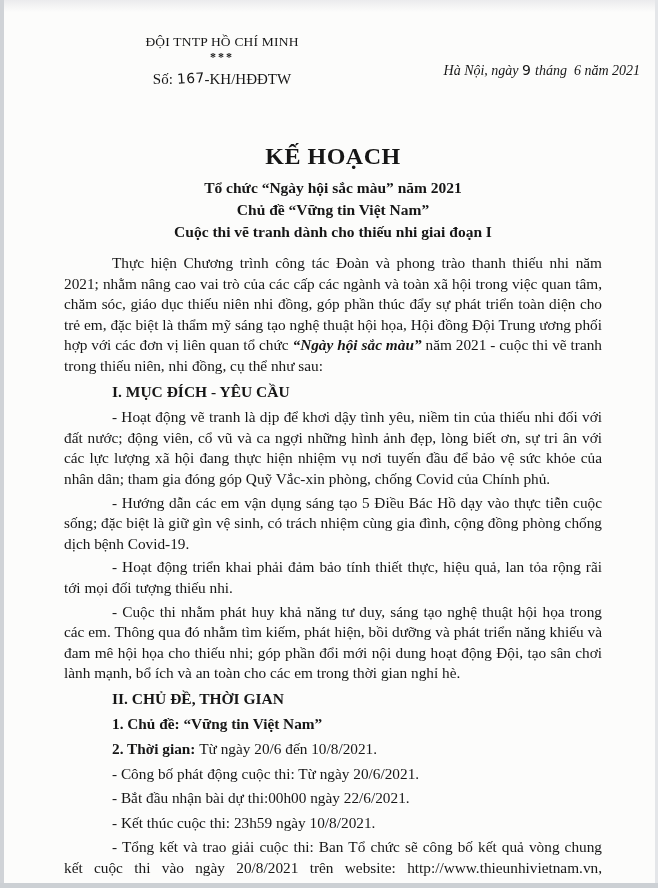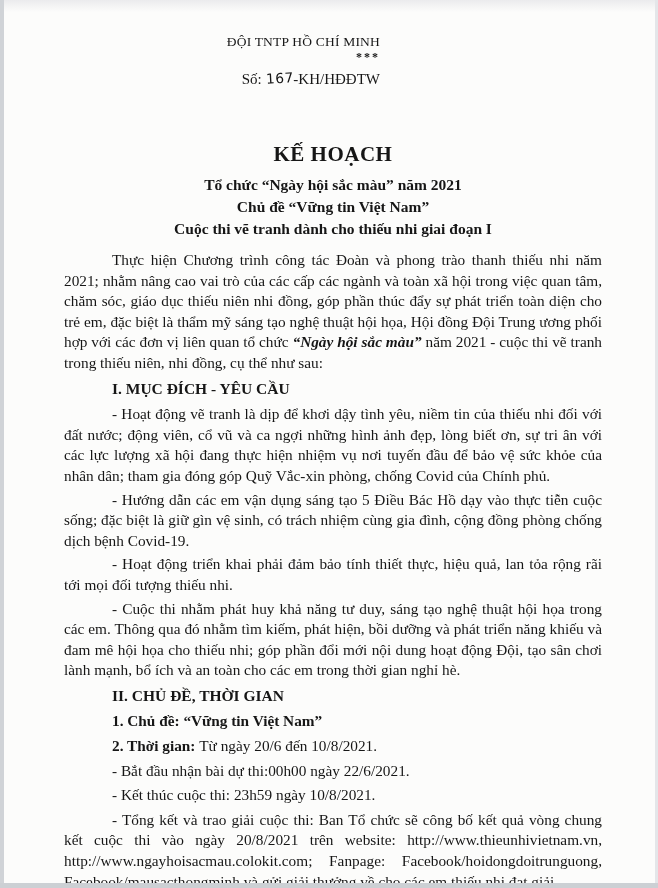--- a/index.html
+++ b/index.html
@@ -15,41 +15,41 @@
   }
   
   .edge-left{position:absolute;left:0;top:0;bottom:0;width:4px;background:#d0d3d7;}
   .edge-right{position:absolute;right:0;top:0;bottom:0;width:3px;background:#e4e6e9;}
   .edge-bottom{position:absolute;left:0;right:0;bottom:0;height:5px;background:#ccd0d4;}
   .edge-top{position:absolute;left:0;right:0;top:0;height:12px;
     background:linear-gradient(#ebebed,rgba(252,252,251,0));}
 
   
   .header{position:relative;height:98px;}
-  .org-block{width:316px;text-align:right;line-height:1.25;}
+  .org-block{width:316px;text-align:center;line-height:1.25;}
   .org-line1{font-size:13.5px;letter-spacing:.2px;}
   .org-line2{font-size:14.5px;font-weight:bold;letter-spacing:.2px;}
   .org-stars{font-size:12px;font-weight:bold;letter-spacing:2px;line-height:1;}
   .doc-number{font-size:15px;margin-top:7px;}
   .handwritten{
     font-family:"DejaVu Sans",sans-serif;
     font-size:.92em;
     display:inline-block;
     transform:rotate(-3deg) translateY(-1px);
     letter-spacing:.5px;
   }
   .date-line{
     position:absolute;right:-38px;top:28px;
     font-style:italic;font-size:14px;white-space:pre;
   }
   .date-line .handwritten{font-style:normal;font-size:1em;transform:none;}
 
   
   .title-block{text-align:center;margin-top:12px;margin-bottom:10px;line-height:1.0;}
-  .title-main{font-size:21px;font-weight:bold;letter-spacing:.5px;margin-bottom:9px;}
+  .title-main{font-size:24px;font-weight:bold;letter-spacing:.5px;margin-bottom:9px;}
   .title-sub{font-size:15.5px;font-weight:bold;line-height:22px;}
 
   
   .body-text{font-size:15.3px;line-height:20.6px;text-align:justify;}
   .para{margin:0 0 3px;text-indent:48px;}
   .section-heading{font-weight:bold;font-size:15.5px;text-indent:48px;margin:5px 0 5px;}
   .sec2 .para{margin:0 0 4px;}
   .b{font-weight:bold;}
   .i{font-style:italic;}
 </style>
@@ -61,20 +61,21 @@
   <div class="edge-left"></div>
   <div class="edge-right"></div>
   <div class="edge-bottom"></div>
 
   <div class="header">
     <div class="org-block">
       <div class="org-line1">ĐỘI TNTP HỒ CHÍ MINH</div>
       <div class="org-stars">***</div>
       <div class="doc-number"><span>Số: </span><span class="handwritten">167</span><span>-KH/HĐĐTW</span></div>
     </div>
+    <div class="date-line"><span>Hà Nội, ngày </span><span class="handwritten">9</span><span> tháng  6 năm 2021</span></div>
   </div>
 
   <div class="title-block">
     <div class="title-main">KẾ HOẠCH</div>
     <div class="title-sub">Tổ chức “Ngày hội sắc màu” năm 2021</div>
     <div class="title-sub">Chủ đề “Vững tin Việt Nam”</div>
     <div class="title-sub">Cuộc thi vẽ tranh dành cho thiếu nhi giai đoạn I</div>
   </div>
 
   <div class="body-text">
@@ -85,18 +86,19 @@
         <p class="para"><span>- Hoạt động vẽ tranh là dịp để khơi dậy tình yêu, niềm tin của thiếu nhi đối với đất nước; động viên, cổ vũ và ca ngợi những hình ảnh đẹp, lòng biết ơn, sự tri ân với các lực lượng xã hội đang thực hiện nhiệm vụ nơi tuyến đầu để bảo vệ sức khỏe của nhân dân; tham gia đóng góp Quỹ Vắc-xin phòng, chống Covid của Chính phủ.</span></p>
         <p class="para"><span>- Hướng dẫn các em vận dụng sáng tạo 5 Điều Bác Hồ dạy vào thực tiễn cuộc sống; đặc biệt là giữ gìn vệ sinh, có trách nhiệm cùng gia đình, cộng đồng phòng chống dịch bệnh Covid-19.</span></p>
         <p class="para"><span>- Hoạt động triển khai phải đảm bảo tính thiết thực, hiệu quả, lan tỏa rộng rãi tới mọi đối tượng thiếu nhi.</span></p>
         <p class="para"><span>- Cuộc thi nhằm phát huy khả năng tư duy, sáng tạo nghệ thuật hội họa trong các em. Thông qua đó nhằm tìm kiếm, phát hiện, bồi dưỡng và phát triển năng khiếu và đam mê hội họa cho thiếu nhi; góp phần đổi mới nội dung hoạt động Đội, tạo sân chơi lành mạnh, bổ ích và an toàn cho các em trong thời gian nghỉ hè.</span></p>
       </div>
 
     <div class="section-heading">II. CHỦ ĐỀ, THỜI GIAN</div>
     <div class="sec2">
         <p class="para"><span class="b">1. Chủ đề: “Vững tin Việt Nam”</span></p>
         <p class="para"><span class="b">2. Thời gian: </span><span>Từ ngày 20/6 đến 10/8/2021.</span></p>
+        <p class="para"><span>- Công bố phát động cuộc thi: Từ ngày 20/6/2021.</span></p>
         <p class="para"><span>- Bắt đầu nhận bài dự thi:00h00 ngày 22/6/2021.</span></p>
         <p class="para"><span>- Kết thúc cuộc thi: 23h59 ngày 10/8/2021.</span></p>
         <p class="para"><span>- Tổng kết và trao giải cuộc thi: Ban Tổ chức sẽ công bố kết quả vòng chung kết cuộc thi vào ngày 20/8/2021 trên website: http://www.thieunhivietnam.vn, http://www.ngayhoisacmau.colokit.com; Fanpage: Facebook/hoidongdoitrunguong, Facebook/mausacthongminh và gửi giải thưởng về cho các em thiếu nhi đạt giải.</span></p>
       </div>
   </div>
 </div>
 
 </body></html>

